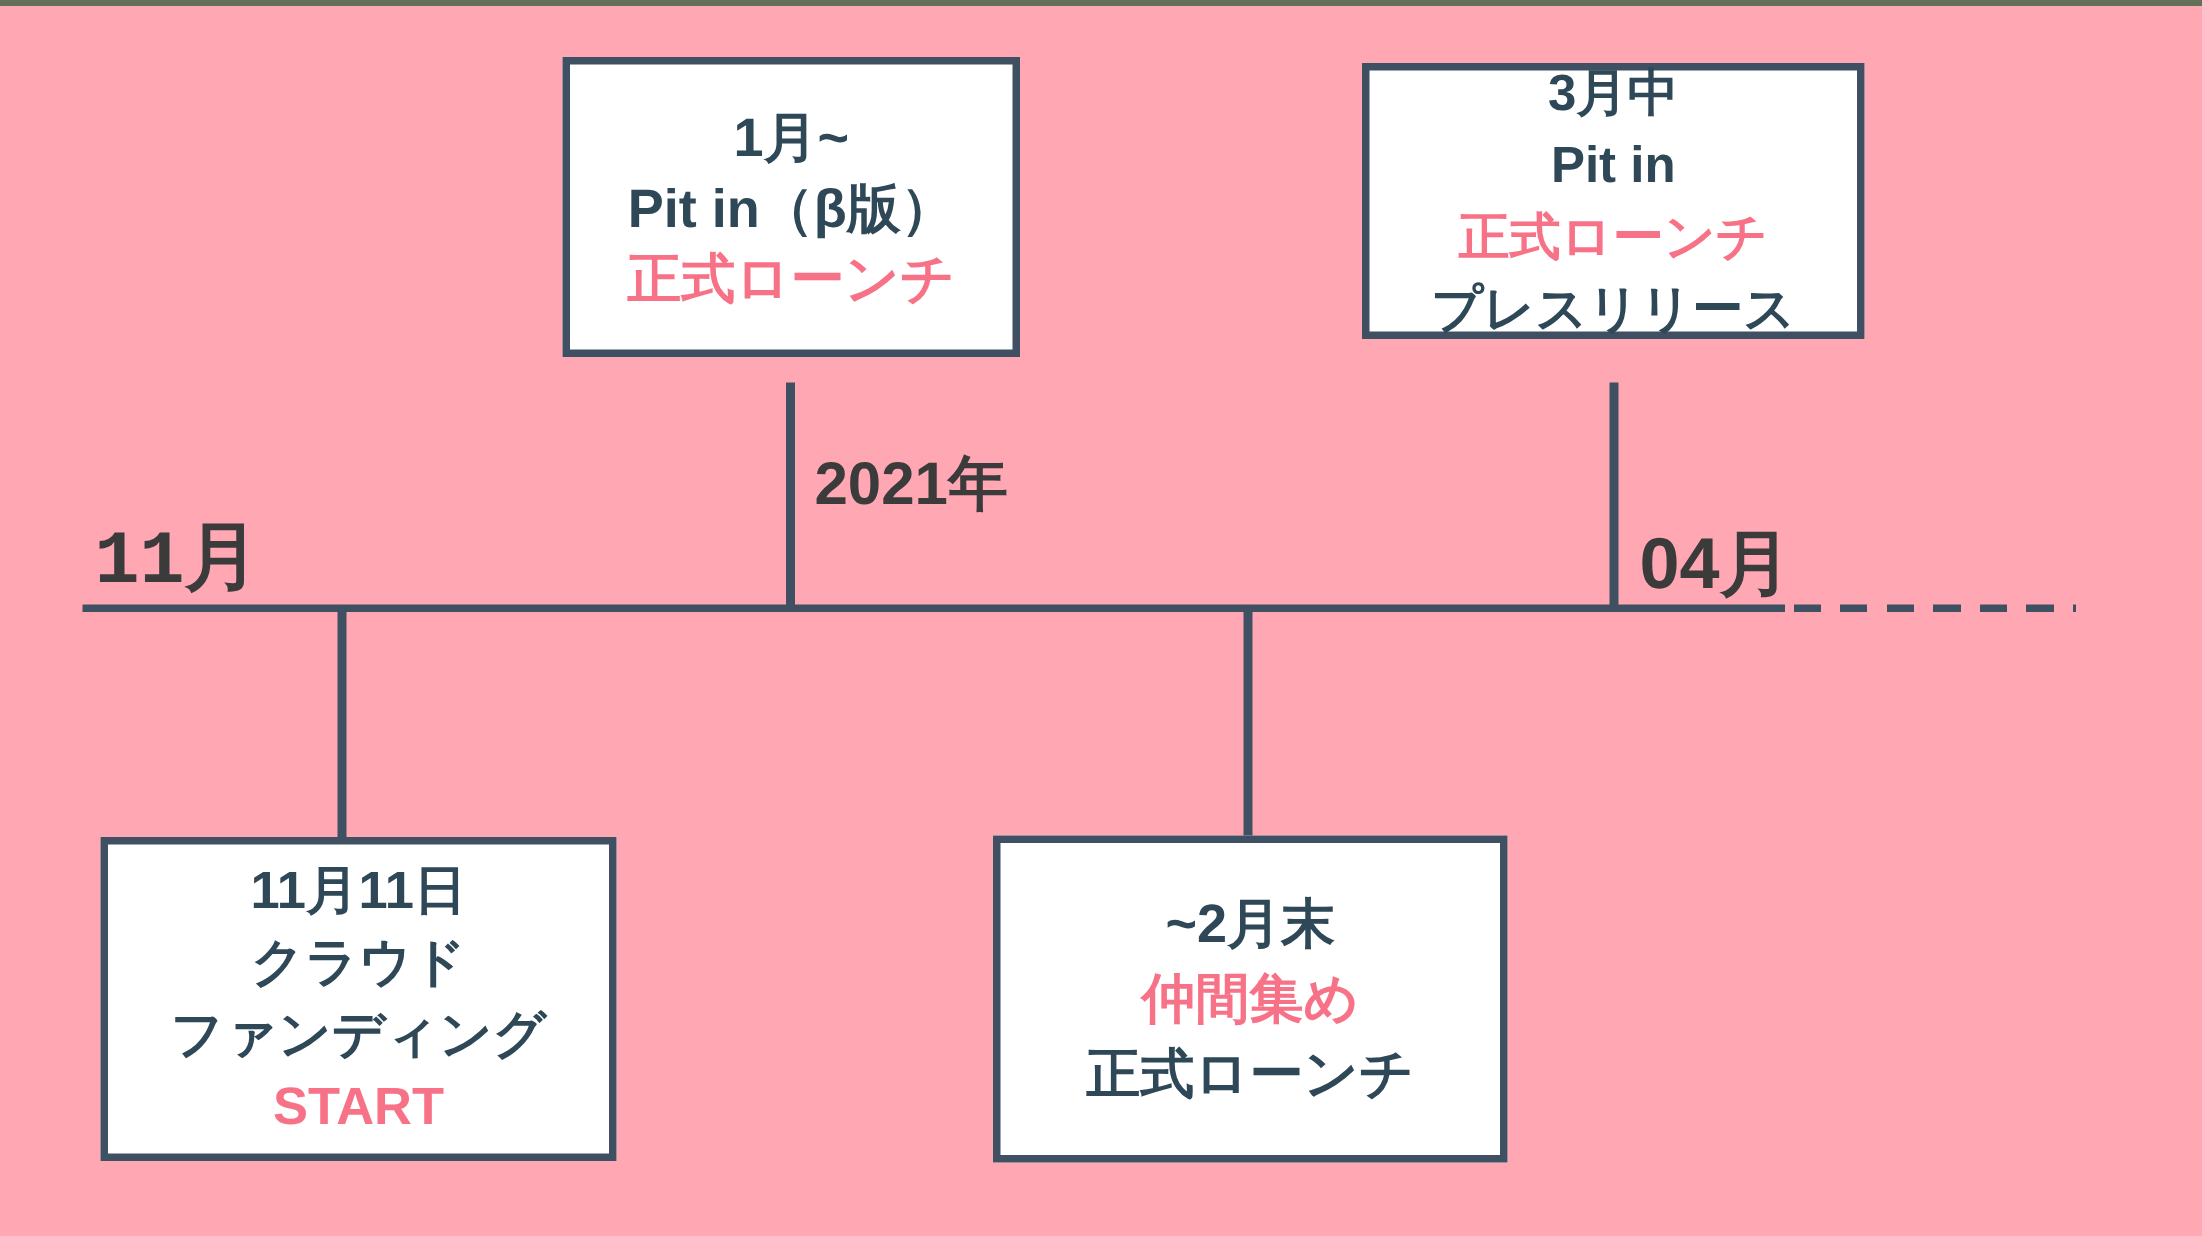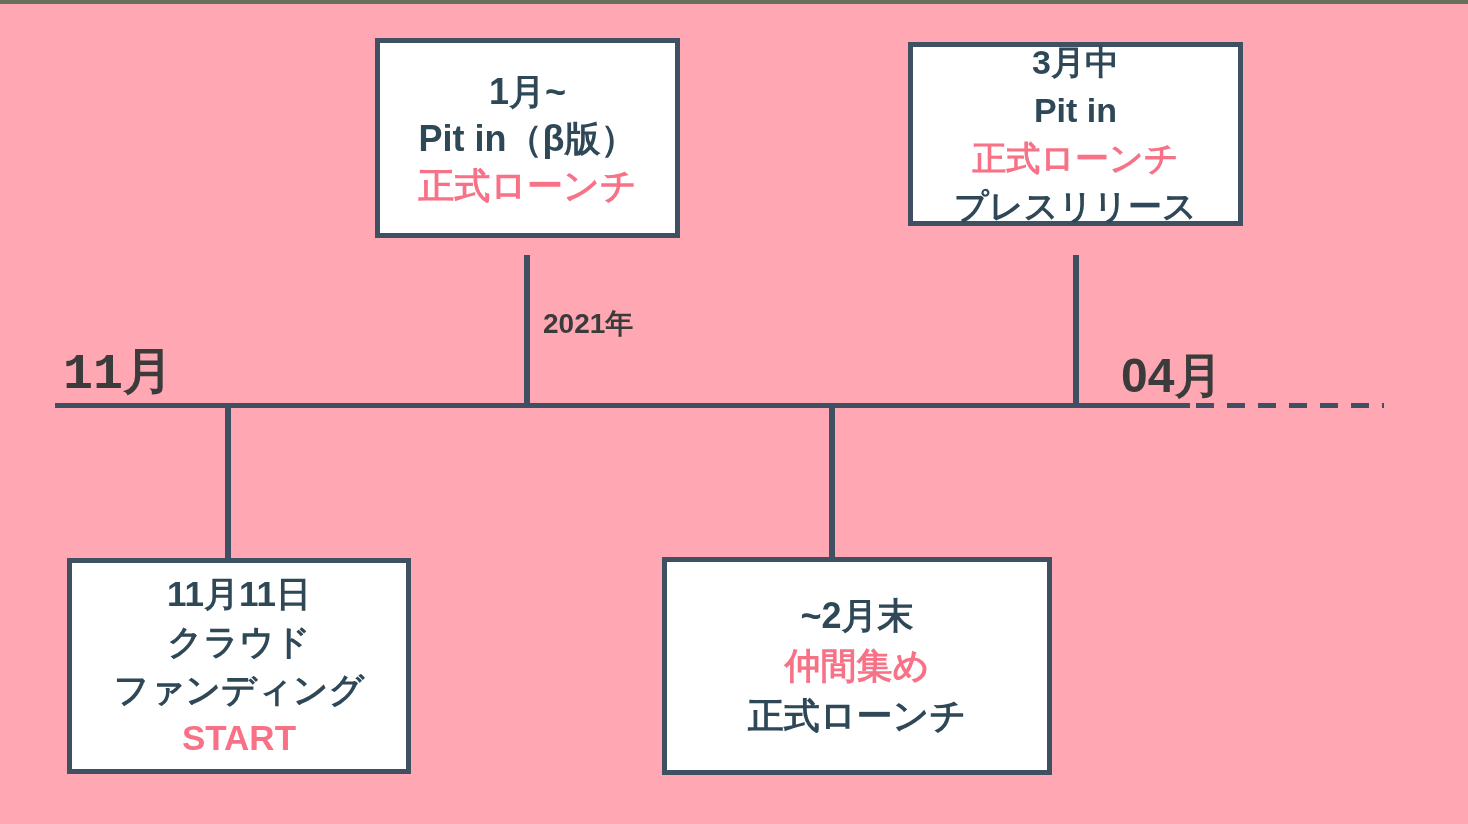--- a/index.html
+++ b/index.html
@@ -55,32 +55,32 @@
     flex-direction: column;
     justify-content: center;
     align-items: center;
     text-align: center;
     font-weight: bold;
     color: #2F4858;
   }
   .box-beta   { left: 375px; top: 38px;  width: 305px; height: 200px; font-size: 36px; line-height: 47px; }
   .box-launch { left: 908px; top: 42px;  width: 335px; height: 184px; font-size: 34px; line-height: 48px; }
   .box-crowd  { left: 67px;  top: 558px; width: 344px; height: 216px; font-size: 35px; line-height: 48px; }
-  .box-team   { left: 662px; top: 557px; width: 390px; height: 218px; font-size: 36px; line-height: 50px; }
+  .box-team   { left: 662px; top: 557px; width: 343px; height: 218px; font-size: 36px; line-height: 50px; }
   .event-line.accent { color: #F87287; }
   
   .month-label {
     position: absolute;
     font-weight: bold;
     color: #3B3B3B;
     white-space: nowrap;
   }
   .label-nov { left: 63px;   top: 338px; font-size: 50px; font-family: Liberation Mono, monospace; }
-  .label-jan { left: 543px;  top: 300px; font-size: 28px; line-height: 47px; }
-  .label-apr { left: 1093px; top: 344px; font-size: 48px; margin-left: 28px; }
+  .label-jan { left: 543px;  top: 300px; font-size: 40px; line-height: 47px; }
+  .label-apr { left: 1093px; top: 344px; font-size: 48px; }
 </style>
 </head>
 <body>
 
 <div id="canvas">
 
   <div class="top-edge"></div>
 
   <div class="axis-solid"></div>
   <div class="axis-dashed"></div>

